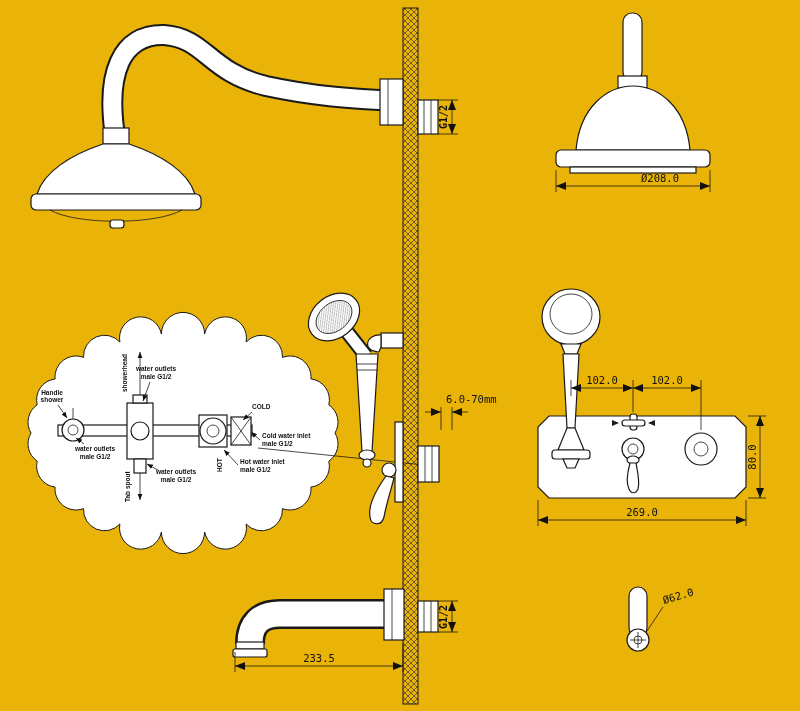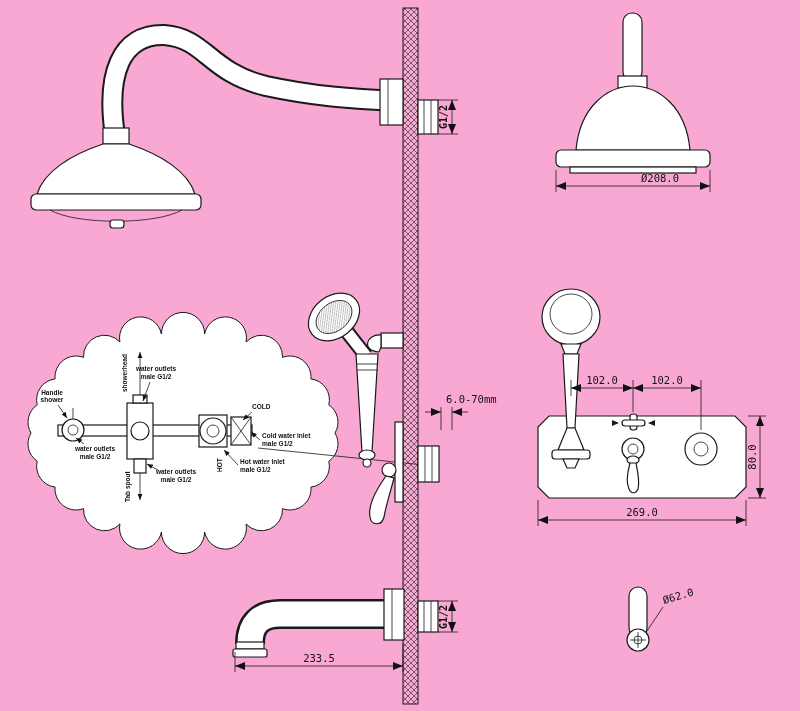--- a/index.html
+++ b/index.html
@@ -1,16 +1,16 @@
 <!DOCTYPE html>
 <html><head>
 <meta charset="utf-8">
 <style>
   html,body{margin:0;padding:0;background:#fff;}
-  .page{position:relative;width:800px;height:711px;background:#f9a8d4;overflow:hidden;
+  .page{position:relative;width:800px;height:711px;background:#eab308;overflow:hidden;
         font-family:"DejaVu Sans Mono",monospace;text-decoration:underline;}
   svg{display:block;}
   .outline{fill:#fff;stroke:#1a1a1a;stroke-width:1.2;}
   .thin{fill:none;stroke:#1a1a1a;stroke-width:0.8;}
   .dim{fill:none;stroke:#1a1a1a;stroke-width:0.8;}
   .pipe-out{fill:none;stroke:#1a1a1a;}
   .pipe-in{fill:none;stroke:#ffffff;}
   .dimtext{font:10.5px "DejaVu Sans Mono",monospace;fill:#111;}
   .threadtext{font:bold 10px "DejaVu Sans Mono",monospace;fill:#111;}
   .tiny{font:bold 6.5px "Liberation Sans",sans-serif;fill:#111;}

